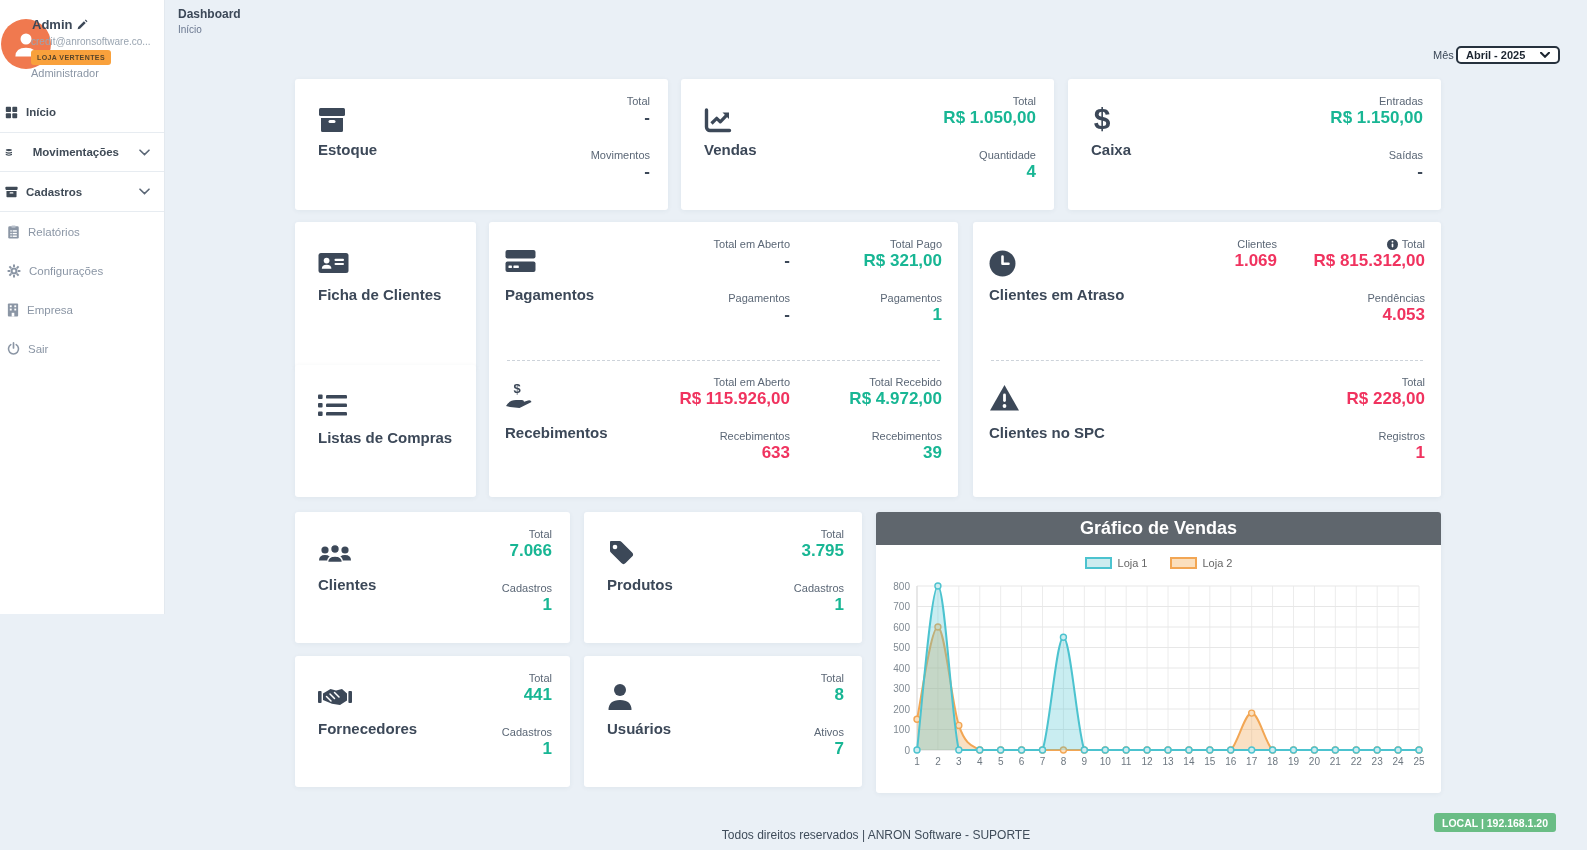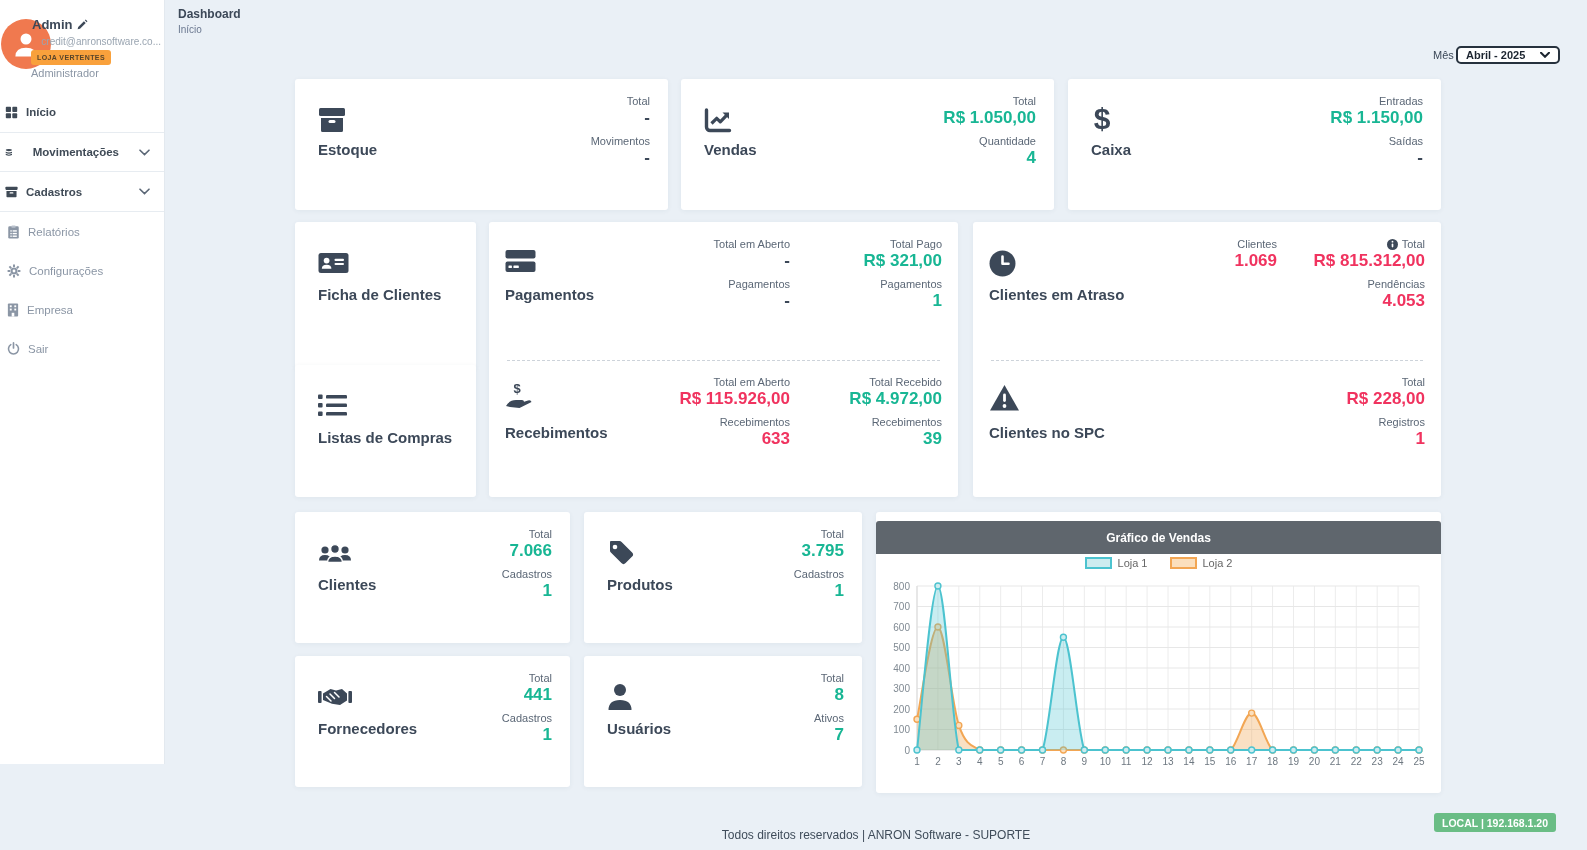--- a/index.html
+++ b/index.html
@@ -1,20 +1,20 @@
 <!DOCTYPE html>
 <html style="--positive: #18b694; --negative: #f0335f; --dark: #3c4858; --badge: #f9a13c; --env: #6abd85; --chart-header: #5f666d; --bg: #eaf0f6;"><head>
 <meta charset="utf-8">
 <style>
   html,body{margin:0;padding:0;}
   body{font-family:"Liberation Sans", sans-serif; background:#eaf0f6;}
   #app{position:relative;width:1587px;height:850px;background:var(--bg,#eaf0f6);overflow:hidden;}
 
   
-  .sidebar{position:absolute;left:0;top:0;width:165px;height:764px;background:#fff;border-right:1px solid #e3e9ef;box-sizing:border-box;text-align:right;}
+  .sidebar{position:absolute;left:0;top:0;width:165px;height:614px;background:#fff;border-right:1px solid #e3e9ef;box-sizing:border-box;}
   .avatar{position:absolute;left:1px;top:19px;width:50px;height:50px;border-radius:50%;background:#f0794f;display:flex;align-items:center;justify-content:center;overflow:hidden;}
   .user-name{position:absolute;left:32px;top:17px;font-size:13px;font-weight:700;color:var(--dark);display:flex;align-items:center;gap:5px;}
   .user-email{position:absolute;left:31px;top:36px;width:130px;font-size:10px;color:#9aa5b1;white-space:nowrap;overflow:hidden;}
   .user-badge{position:absolute;left:31px;top:50px;background:var(--badge);color:#57442a;font-size:7px;font-weight:700;letter-spacing:.4px;padding:4px 6px;border-radius:3px;}
   .user-role{position:absolute;left:31px;top:67px;font-size:11px;color:#8b96a5;}
   .menu-item{position:absolute;left:0;right:0;display:flex;align-items:center;gap:8px;padding-left:5px;box-sizing:border-box;font-size:11.5px;cursor:pointer;background:#fff;}
   .menu-item.primary{color:#3f4a56;font-weight:600;}
   .menu-item.secondary{color:#8b96a5;font-weight:400;padding-left:7px;}
   .menu-item .mi-label{white-space:nowrap;}
   .menu-item .chev{margin-left:auto;margin-right:14px;display:flex;}
@@ -26,34 +26,34 @@
   .breadcrumb{position:absolute;left:178px;top:24px;font-size:10px;color:#6b7890;}
   .month-label{position:absolute;left:1433px;top:49px;font-size:11px;color:var(--dark);}
   .month-select{position:absolute;left:1456px;top:46px;width:104px;height:18px;background:#fff;border:2px solid #27323e;border-radius:5px;display:flex;align-items:center;padding:0 8px;box-sizing:border-box;font-size:11px;font-weight:700;color:#1c2530;cursor:pointer;}
   .month-select .chev{margin-left:auto;display:flex;}
 
   
   .card{position:absolute;background:#fff;border-radius:3px;box-shadow:0 1px 5px rgba(40,60,80,.06);}
   .card-icon{position:absolute;left:23px;top:29px;color:var(--dark);display:flex;}
   .card-title{position:absolute;left:23px;top:62px;font-size:15px;font-weight:600;color:var(--dark);white-space:nowrap;}
   .stats{position:absolute;top:16px;right:18px;display:flex;flex-direction:column;align-items:flex-end;}
-  .stat-label{font-size:11px;color:#5b6776;margin-top:7px;display:flex;align-items:center;gap:4px;}
+  .stat-label{font-size:11px;color:#5b6776;margin-top:21px;display:flex;align-items:center;gap:4px;}
   .stat-label:first-child{margin-top:0;}
   .stat-value{font-size:17px;font-weight:700;line-height:1.25;color:var(--dark);}
   .v-green{color:var(--positive);}
   .v-red{color:var(--negative);}
   .section{position:absolute;left:0;right:0;}
   .sec-icon{position:absolute;left:16px;top:28px;color:var(--dark);display:flex;}
   .sec-title{position:absolute;left:16px;top:64px;font-size:15px;font-weight:600;color:var(--dark);white-space:nowrap;}
   .stat-cols{position:absolute;top:16px;right:16px;display:flex;gap:24px;}
   .stat-col{display:flex;flex-direction:column;align-items:flex-end;min-width:128px;}
   .divider{position:absolute;left:18px;right:18px;top:138px;border-top:1px dashed #cdd3da;}
 
   
-  .chart-header{position:absolute;left:0;top:0;right:0;height:33px;background:var(--chart-header);color:#fff;font-size:12px;font-weight:700;display:flex;align-items:center;justify-content:center;border-radius:3px 3px 0 0;margin-top:9px;}
+  .chart-header{position:absolute;left:0;top:0;right:0;height:33px;background:var(--chart-header);color:#fff;font-size:18px;font-weight:700;display:flex;align-items:center;justify-content:center;border-radius:3px 3px 0 0;}
   .legend{position:absolute;left:0;right:0;top:45px;display:flex;justify-content:center;gap:22px;}
   .legend-item{display:flex;align-items:center;gap:6px;font-size:11px;color:#666;cursor:pointer;text-align:center;}
   .legend-box{width:27px;height:12px;border:2px solid;box-sizing:border-box;}
   #chart-svg{position:absolute;left:0;top:62px;}
 
   
   .footer-text{position:absolute;left:165px;right:0;top:828px;text-align:center;font-size:12px;color:#3f4c5a;}
   .env-badge{position:absolute;left:1434px;top:813px;height:19px;padding:0 8px;background:var(--env);color:#fff;font-size:10.5px;font-weight:700;display:flex;align-items:center;justify-content:center;border-radius:3px;}
 </style>
 </head>

